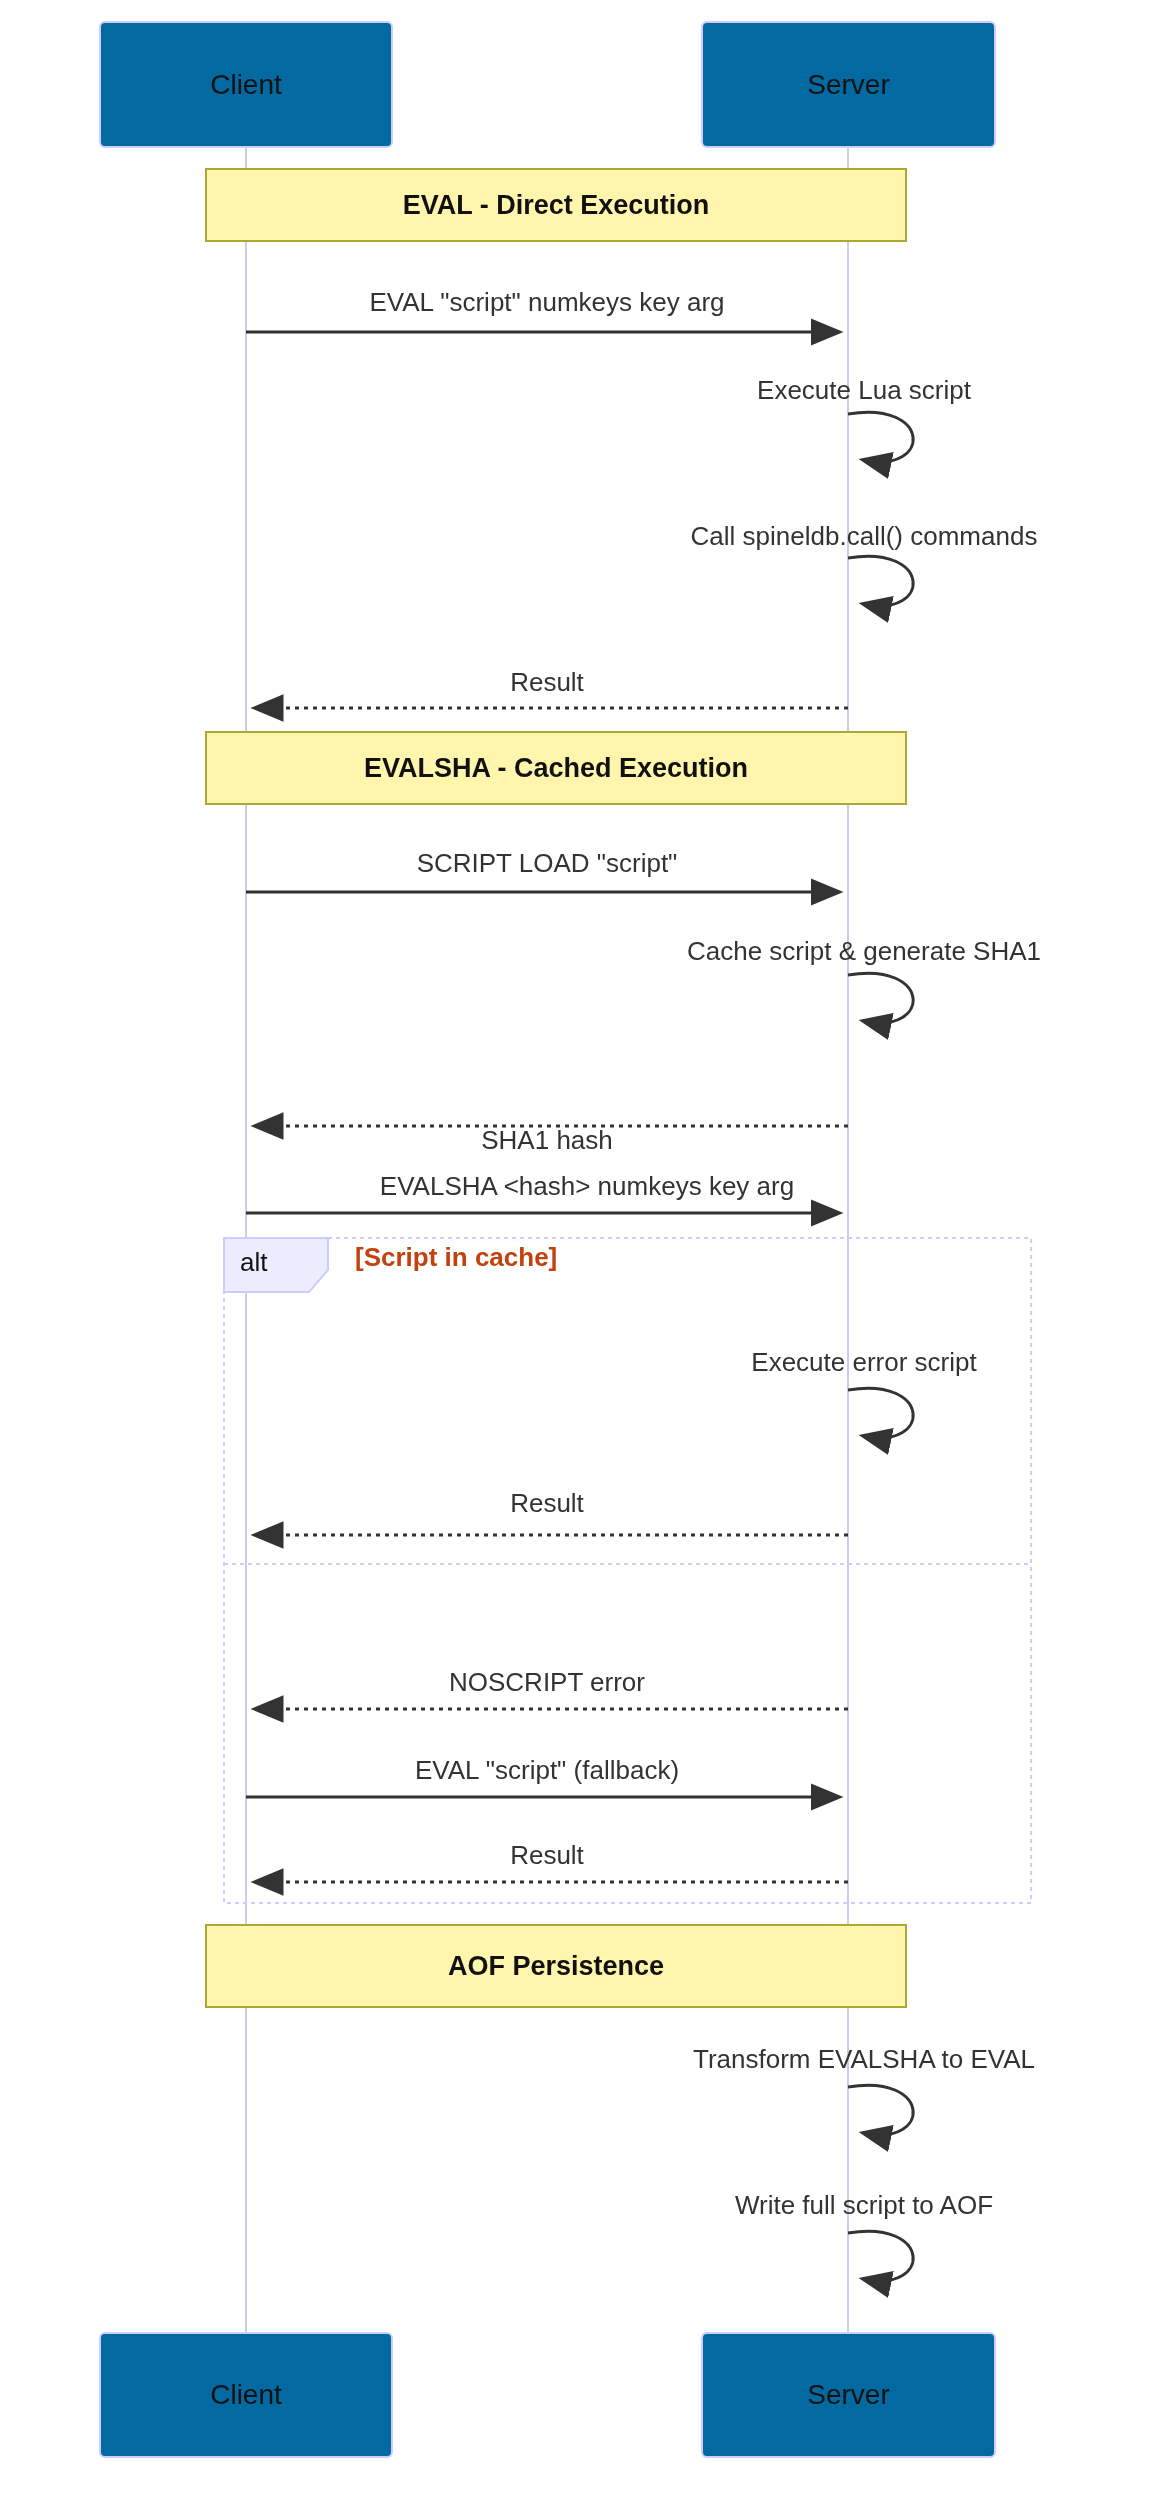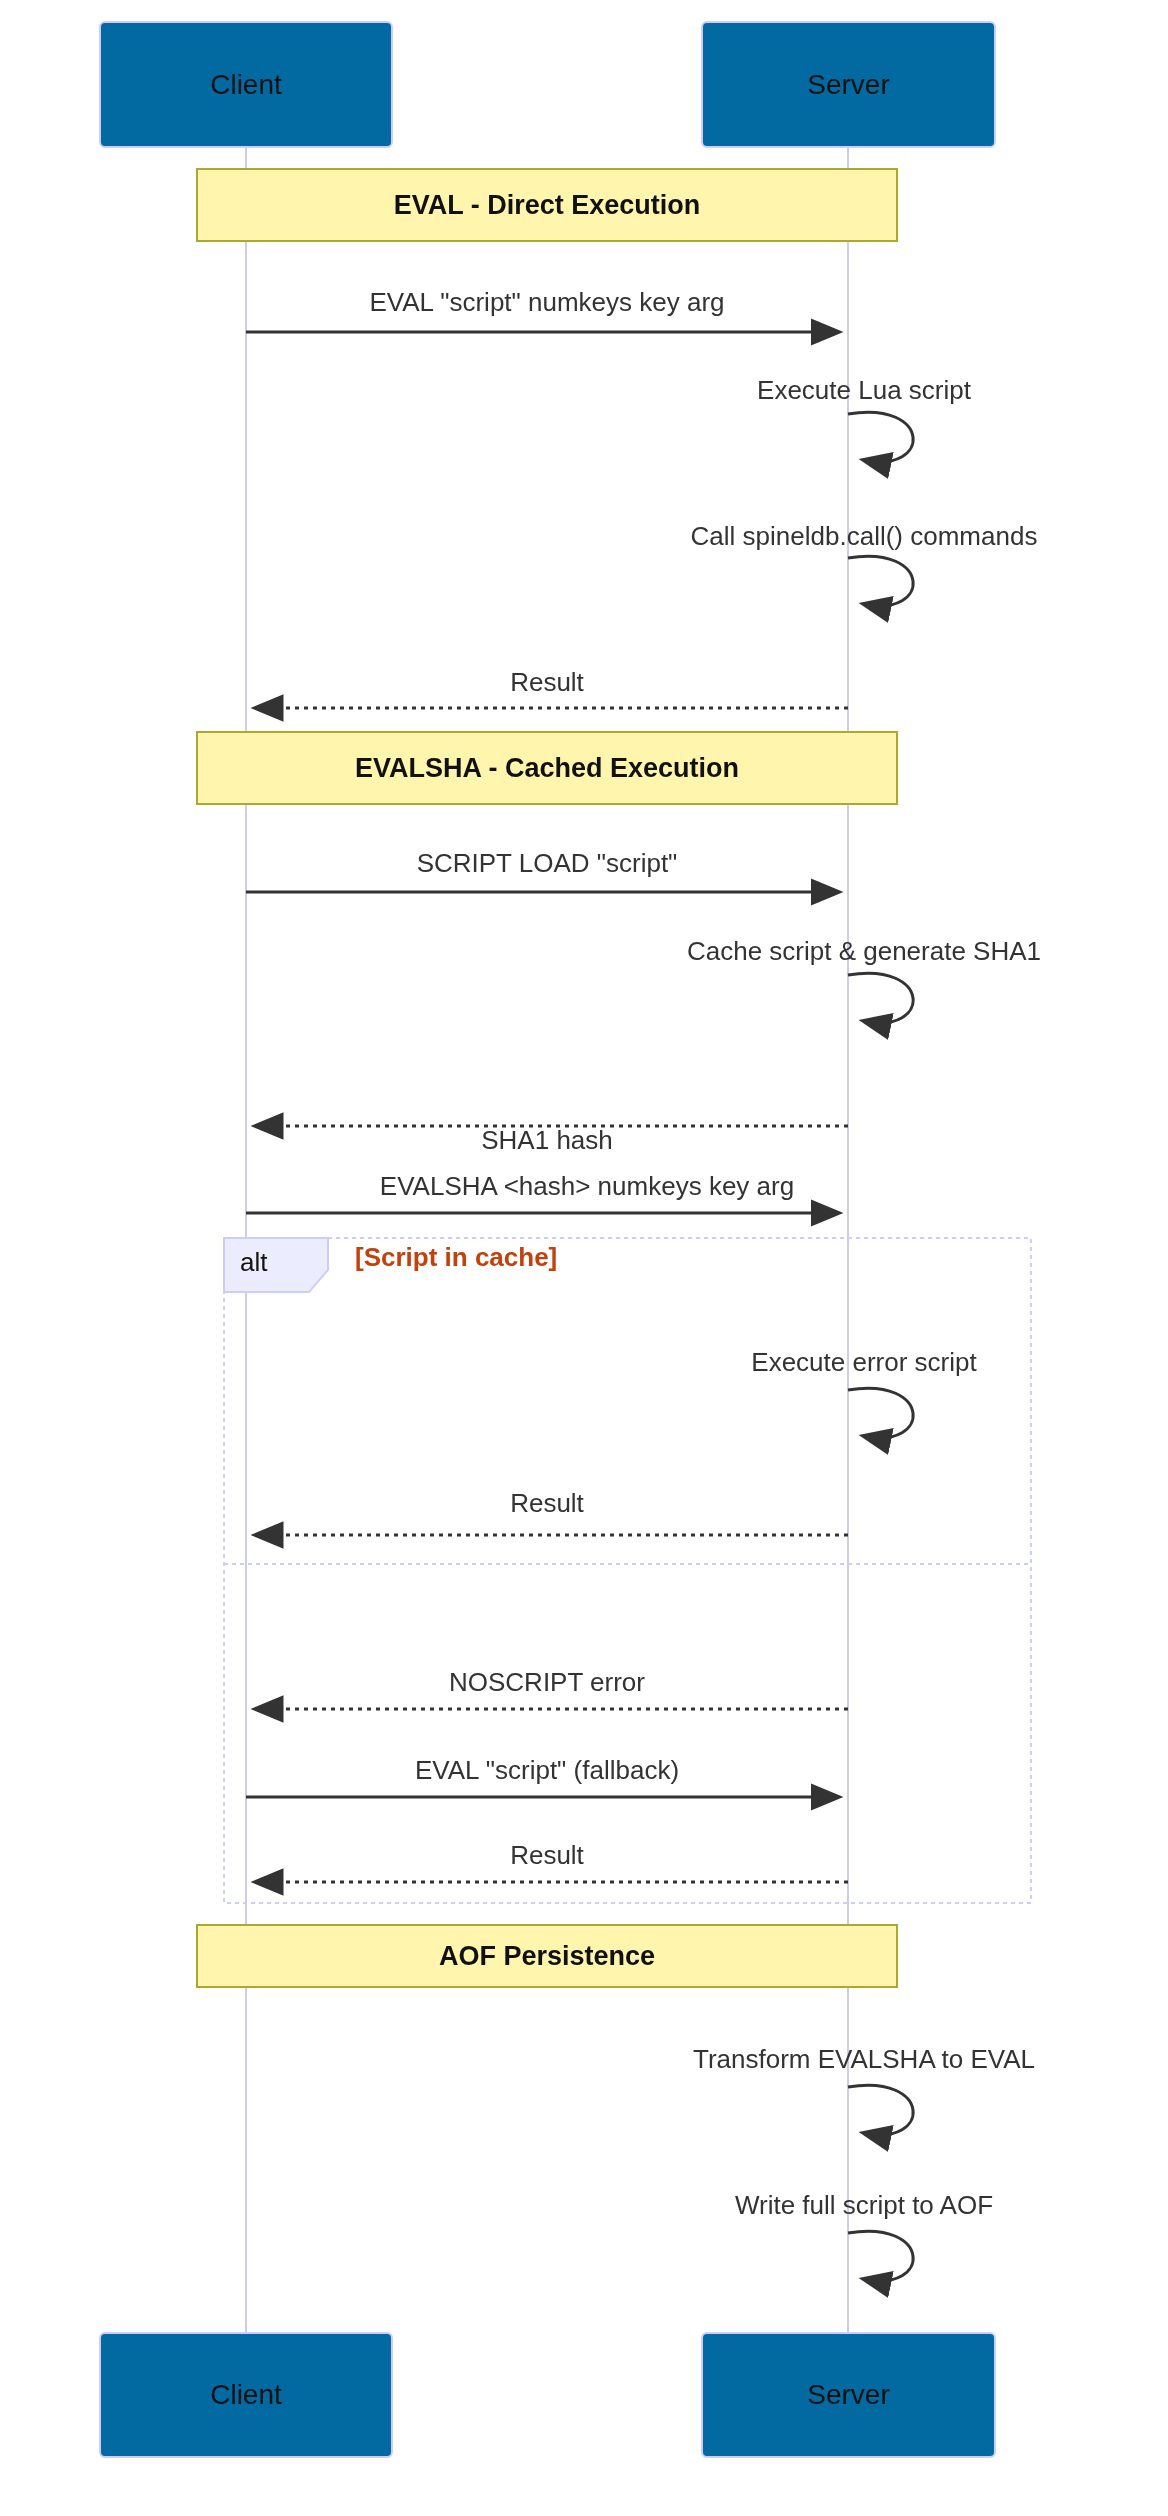--- a/index.html
+++ b/index.html
@@ -12,21 +12,21 @@
   .html-layer{z-index:2;pointer-events:none;}
   .abs{position:absolute;}
   .actor-box{
     background:#0369a1;border:2px solid #CCCCFF;border-radius:6px;
     display:flex;align-items:center;justify-content:center;
     font-size:28px;color:#111;box-sizing:border-box;
   }
   .band{
     background:#FFF5AD;border:2px solid #AAAA33;
     display:flex;align-items:center;justify-content:center;
-    font-size:27px;font-weight:700;color:#111;box-sizing:border-box;
+    font-size:27px;font-weight:700;color:#111;box-sizing:border-box;margin-left:9px;
   }
   .msg{
     font-size:26px;line-height:32px;text-align:center;color:#333;
   }
   .guard{
     font-size:26px;line-height:32px;color:#c2410c;font-weight:600;
   }
   .alt-tag{
     font-size:26px;line-height:32px;color:#111;text-align:left;
   }
@@ -76,21 +76,21 @@
     <div class="actor-box abs" style="left:701px;top:21px;width:295px;height:127px;">
       <span>Server</span>
     </div>
 
     <div class="band abs" style="left:196px;top:168px;width:702px;height:74px;">
       <span>EVAL - Direct Execution</span>
     </div>
     <div class="band abs" style="left:196px;top:731px;width:702px;height:74px;">
       <span>EVALSHA - Cached Execution</span>
     </div>
-    <div class="band abs" style="left:196px;top:1924px;width:702px;height:64px;">
+    <div class="band abs" style="left:196px;top:1924px;width:702px;height:84px;">
       <span>AOF Persistence</span>
     </div>
 
     <div class="msg abs" style="left:246px;top:286px;width:602px;">EVAL "script" numkeys key arg</div>
     <div class="msg abs" style="left:564px;top:374px;width:600px;">Execute Lua script</div>
     <div class="msg abs" style="left:564px;top:520px;width:600px;">Call spineldb.call() commands</div>
     <div class="msg abs" style="left:246px;top:666px;width:602px;">Result</div>
     <div class="msg abs" style="left:246px;top:847px;width:602px;">SCRIPT LOAD "script"</div>
     <div class="msg abs" style="left:564px;top:935px;width:600px;">Cache script &amp; generate SHA1</div>
     <div class="msg abs" style="left:246px;top:1081px;width:602px;margin-top:43px;">SHA1 hash</div>

